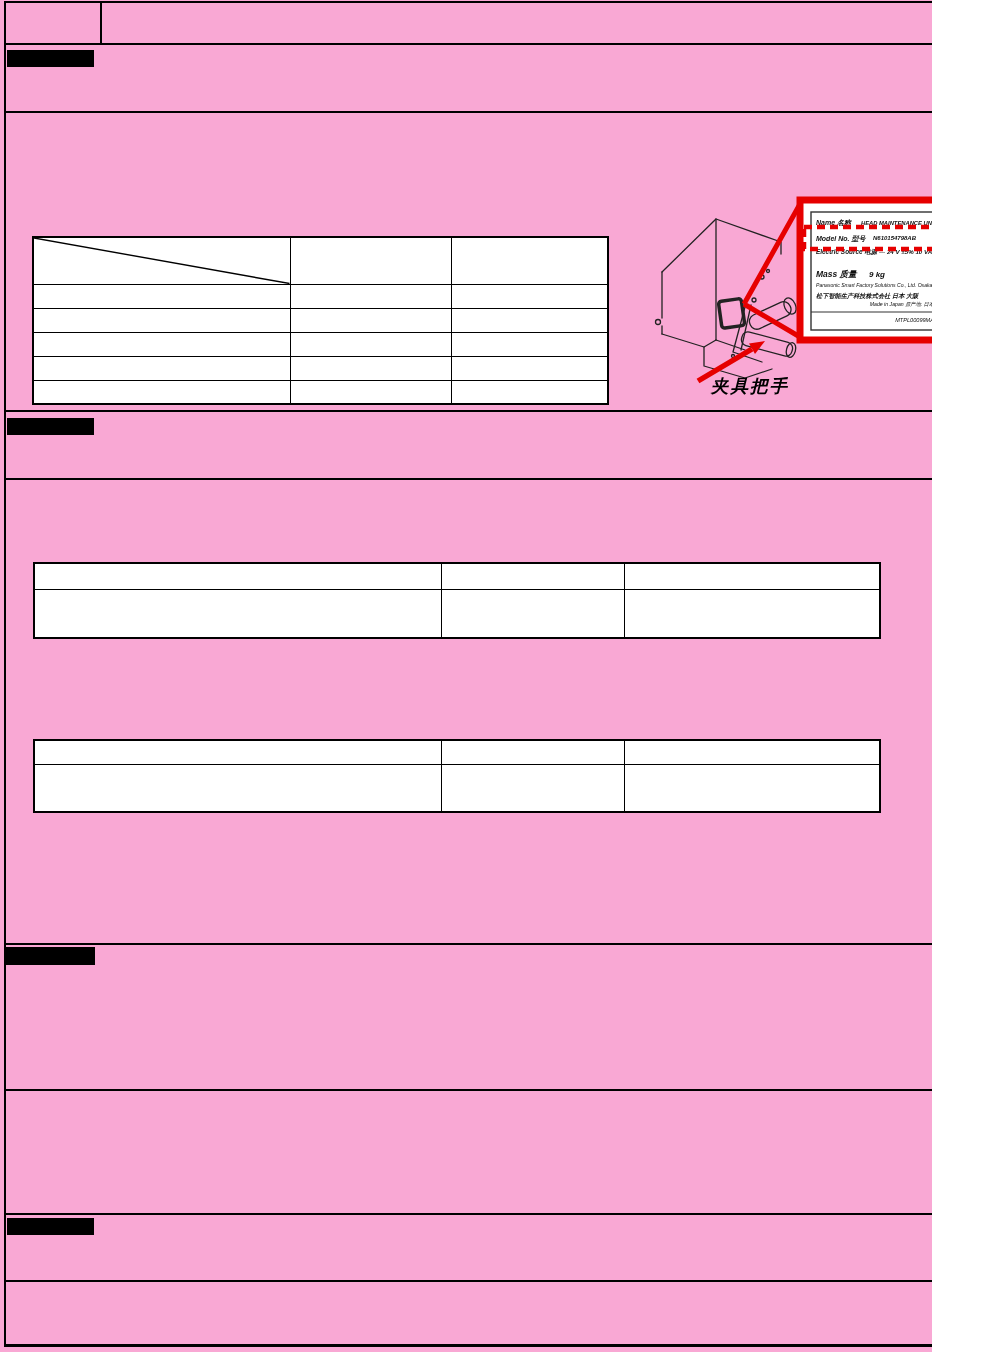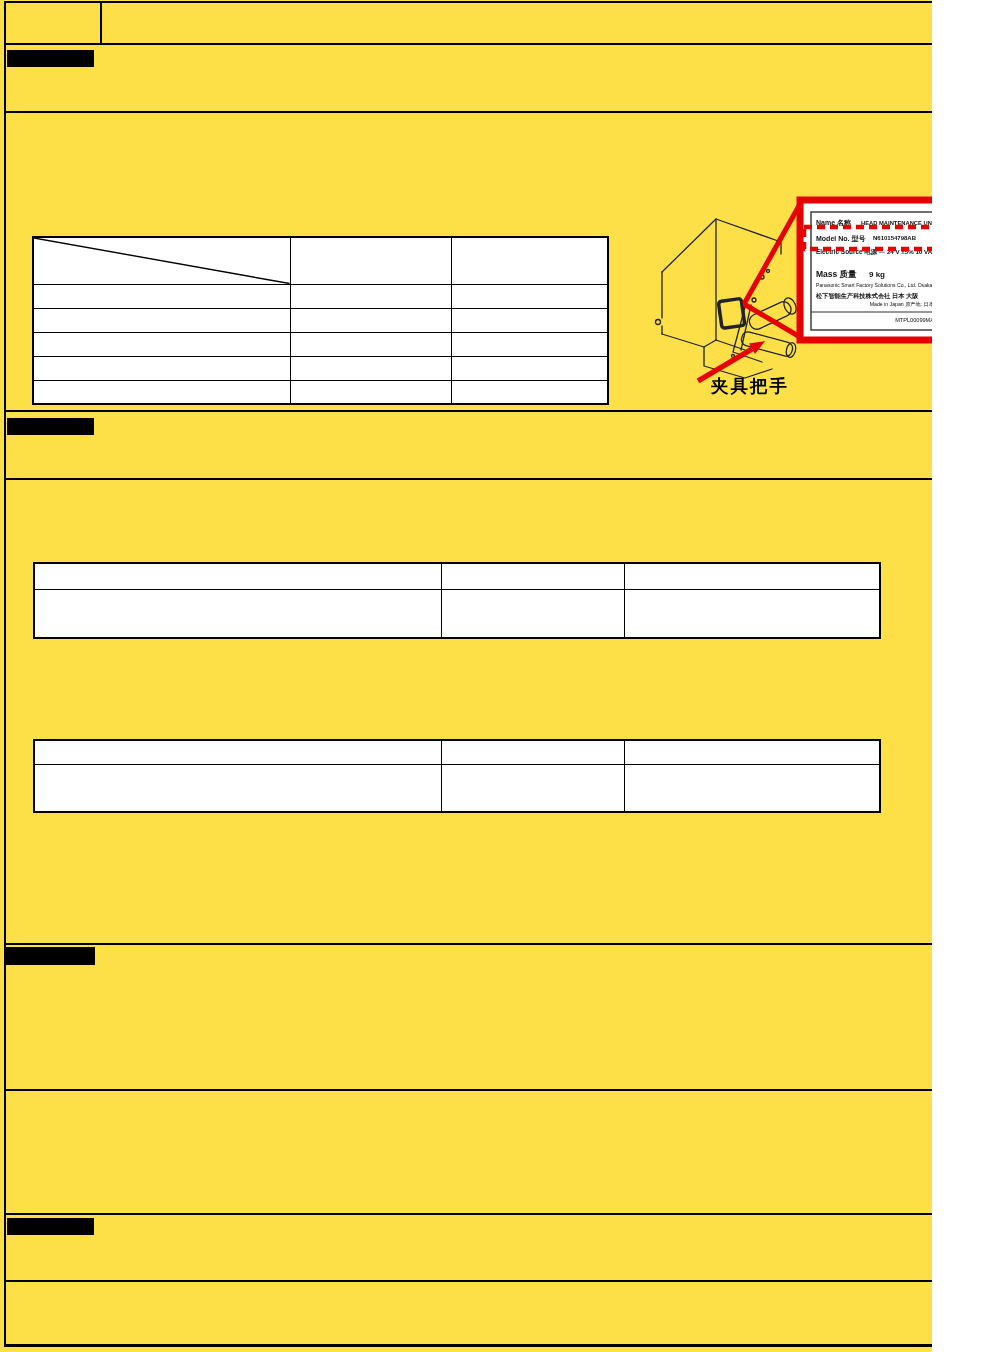--- a/index.html
+++ b/index.html
@@ -1,19 +1,19 @@
 <!DOCTYPE html>
 <html><head>
 <meta charset="utf-8">
 <style>
   * { margin:0; padding:0; box-sizing:border-box; }
   html,body { background:#ffffff; }
   .page {
-    position:relative; width:932px; height:1352px; background:#fde047;
-    font-family:"Liberation Sans", sans-serif; overflow:hidden;
+    position:relative; width:932px; height:1352px; background:#f9a8d4;
+    font-family:"Liberation Sans", sans-serif; overflow:hidden;font-style:italic;
   }
   .frame {
     position:absolute; left:4px; top:1px; width:985px; height:1346px;
     border:2px solid #000; border-bottom-width:3px;
   }
   .hline { position:absolute; left:4px; width:985px; height:2px; background:#000; }
   .vline { position:absolute; width:2px; background:#000; }
   .redact { position:absolute; background:#000; }
   .tbl { position:absolute; }
   .tbl table { border-collapse:collapse; table-layout:fixed; border:2px solid #000; background:#fff; }

